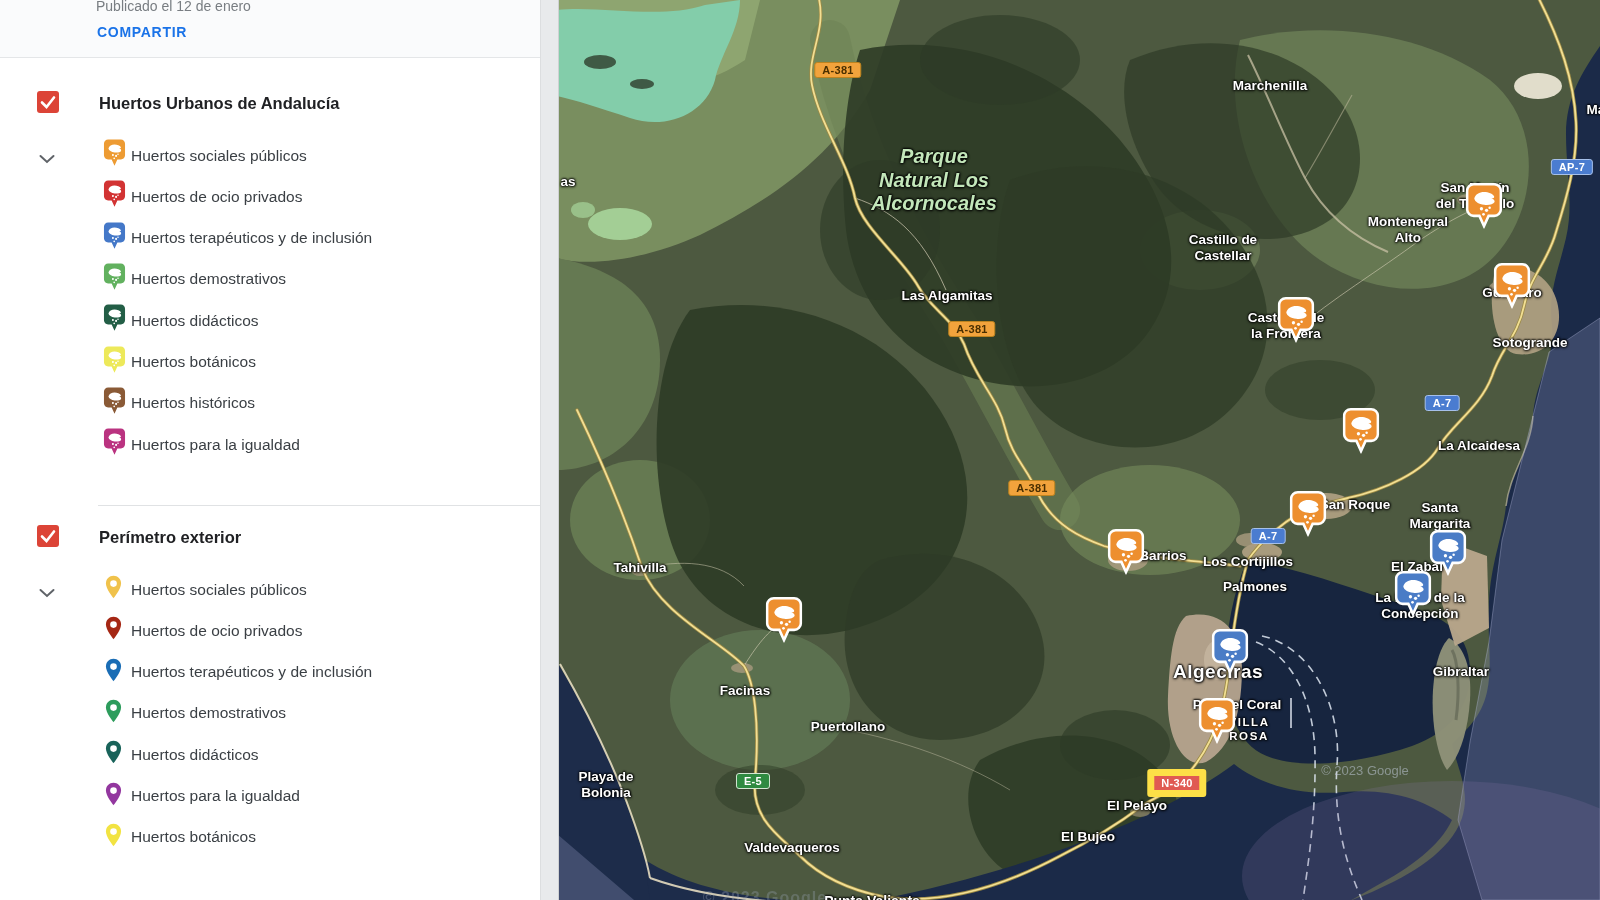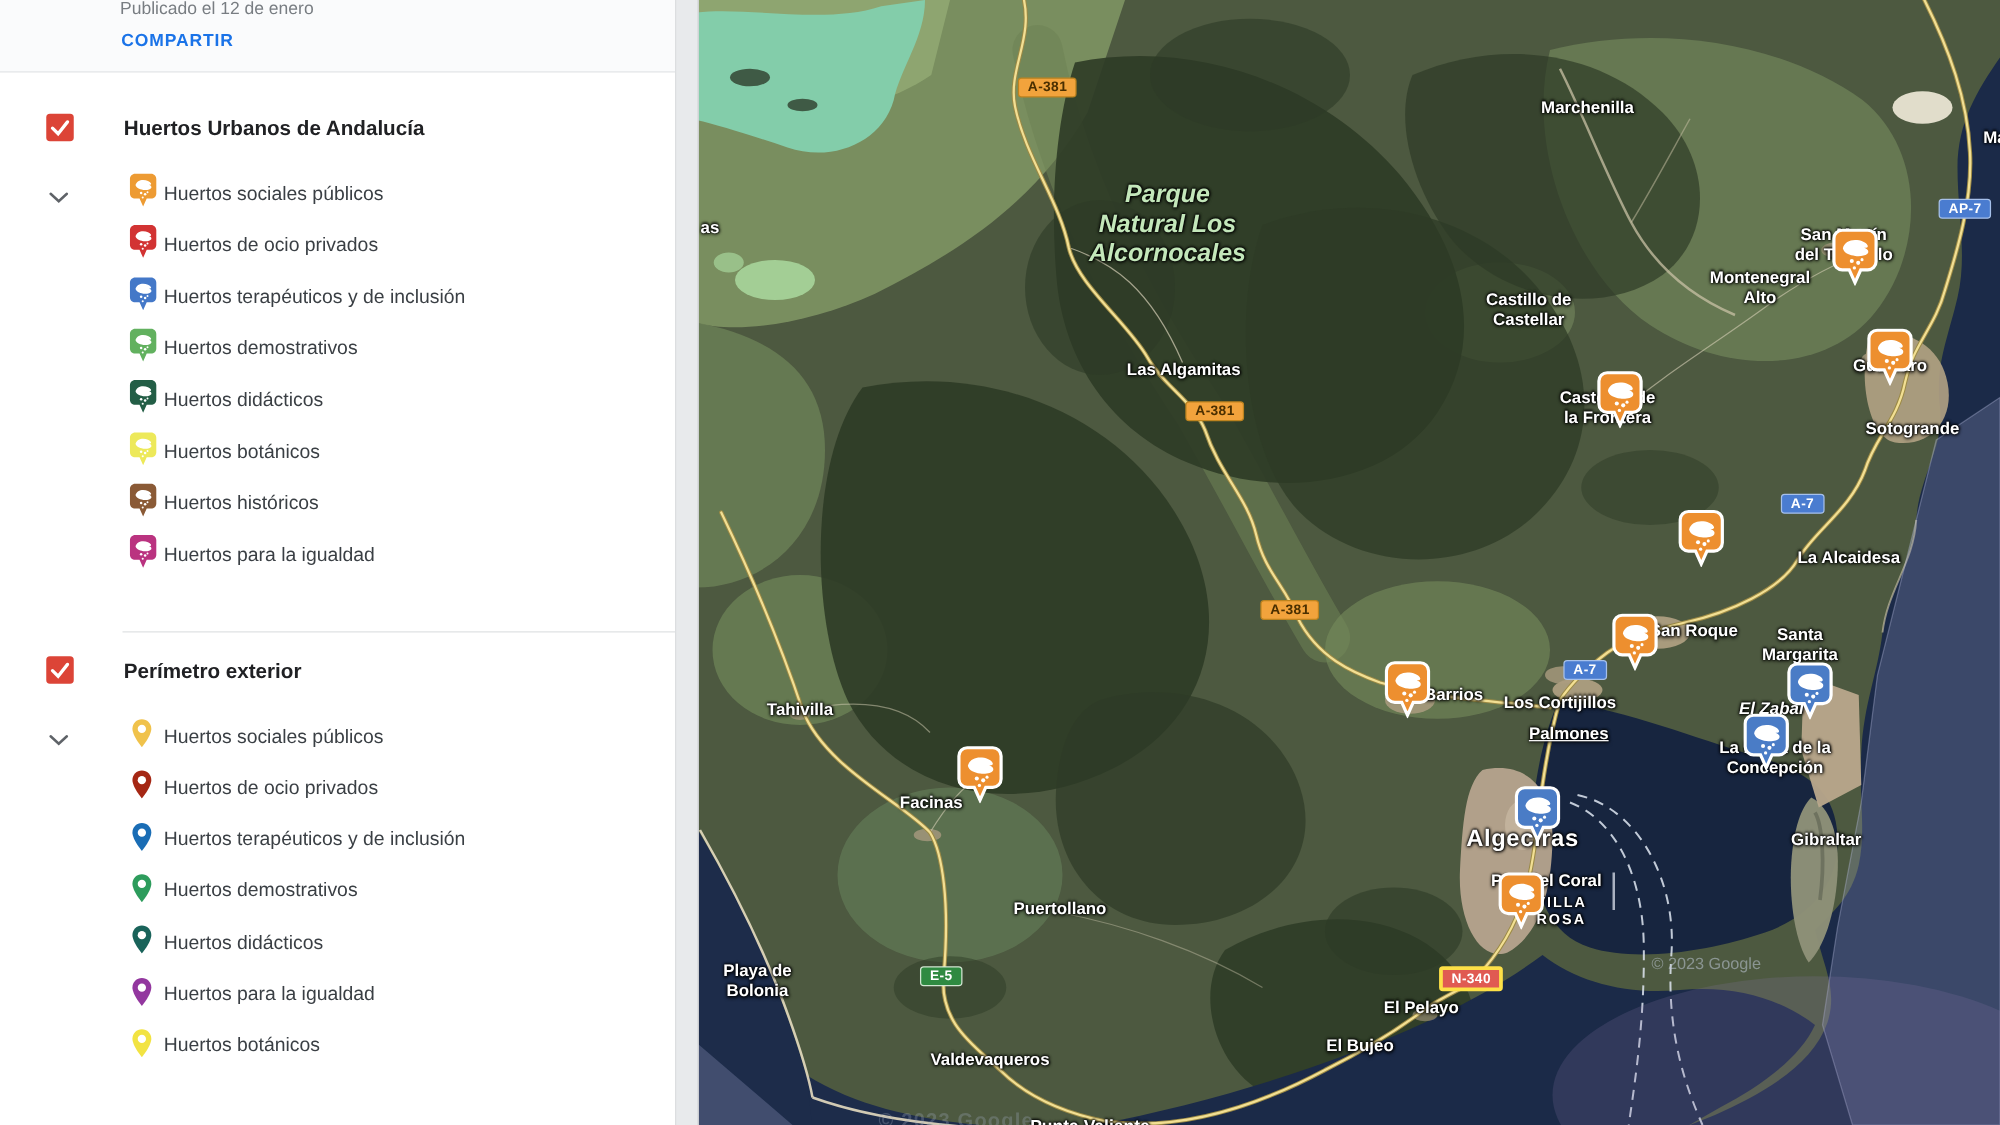--- a/index.html
+++ b/index.html
@@ -37,21 +37,21 @@
   .mlabel.district{font-size:11.5px;letter-spacing:1.6px;}
   .mlabel.coast{font-size:14px;}
   .mlabel.watermark{font-size:13px;font-weight:normal;color:rgba(190,198,214,.55);text-shadow:none;}
   .mlabel.watermark-big{font-size:16px;color:rgba(160,170,190,.30);text-shadow:none;letter-spacing:1px;}
 
   .badge{position:absolute;transform:translate(-50%,-50%);font-size:11px;font-weight:bold;
     padding:1px 7px;border-radius:3px;letter-spacing:.3px;z-index:3;white-space:nowrap;}
   .badge.orange{background:#f2a33c;color:#4a2f00;border:1px solid #bd831f;}
   .badge.blue{background:#4a7cd0;color:#fff;border:1px solid #a6c0ea;}
   .badge.green{background:#2f8a41;color:#fff;border:1px solid #d2e6d2;}
-  .badge.red{background:#e05a52;color:#fff;border:3px solid #fde047;}
+  .badge.red{background:#e05a52;color:#fff;border:7px solid #fde047;}
 
   .marker{position:absolute;transform:translate(-50%,-42%);z-index:4;cursor:pointer;line-height:0;}
 </style>
 </head>
 <body>
 
 <div class="app">
 
   <div class="sidebar">
     <div class="sb-top">
@@ -347,35 +347,35 @@
       <div class="mlabel " style="left: 729px; top: 326px;">Castellar de
 la Frontera</div>
       <div class="mlabel " style="left: 955px; top: 293px;">Guadiaro</div>
       <div class="mlabel " style="left: 922px; top: 446px;">La Alcaidesa</div>
       <div class="mlabel " style="left: 883px; top: 516px;">Santa
 Margarita</div>
       <div class="mlabel " style="left: 798px; top: 505px;">San Roque</div>
       <div class="mlabel " style="left: 83px; top: 568px;">Tahivilla</div>
       <div class="mlabel " style="left: 592px; top: 556px;">Los Barrios</div>
       <div class="mlabel " style="left: 691px; top: 562px;">Los Cortijillos</div>
-      <div class="mlabel " style="left: 698px; top: 587px; text-decoration: underline;">Palmones</div>
-      <div class="mlabel " style="left: 860px; top: 567px; font-style: italic;">El Zabal</div>
+      <div class="mlabel " style="left: 698px; top: 587px;">Palmones</div>
+      <div class="mlabel " style="left: 860px; top: 567px;">El Zabal</div>
       <div class="mlabel " style="left: 863px; top: 606px;">La Línea de la
 Concepción</div>
       <div class="mlabel " style="left: 856px; top: 672px; margin-left: 48px;">Gibraltar</div>
       <div class="mlabel city" style="left: 661px; top: 672px;">Algeciras</div>
       <div class="mlabel " style="left: 680px; top: 705px;">Pto. Del Coral</div>
       <div class="mlabel district" style="left: 692px; top: 730px;">VILLA
 ROSA</div>
       <div class="mlabel " style="left: 580px; top: 806px;">El Pelayo</div>
       <div class="mlabel " style="left: 531px; top: 837px;">El Bujeo</div>
       <div class="mlabel " style="left: 235px; top: 848px;">Valdevaqueros</div>
       <div class="mlabel " style="left: 49px; top: 785px;">Playa de
 Bolonia</div>
-      <div class="mlabel " style="left: 188px; top: 642px;">Facinas</div>
+      <div class="mlabel " style="left: 188px; top: 691px;">Facinas</div>
       <div class="mlabel " style="left: 291px; top: 727px;">Puertollano</div>
       <div class="mlabel coast" style="left: 315px; top: 901px;">Punta Valiente</div>
       <div class="mlabel watermark" style="left: 808px; top: 771px;">© 2023 Google</div>
       <div class="mlabel watermark-big" style="left: 208px; top: 898px;">© 2023 Google</div>
       <div class="badge orange" style="left: 281px; top: 70px;">A-381</div>
       <div class="badge orange" style="left: 415px; top: 329px;">A-381</div>
       <div class="badge orange" style="left: 475px; top: 488px;">A-381</div>
       <div class="badge blue" style="left: 1015px; top: 167px;">AP-7</div>
       <div class="badge blue" style="left: 885px; top: 403px;">A-7</div>
       <div class="badge blue" style="left: 711px; top: 536px;">A-7</div>

